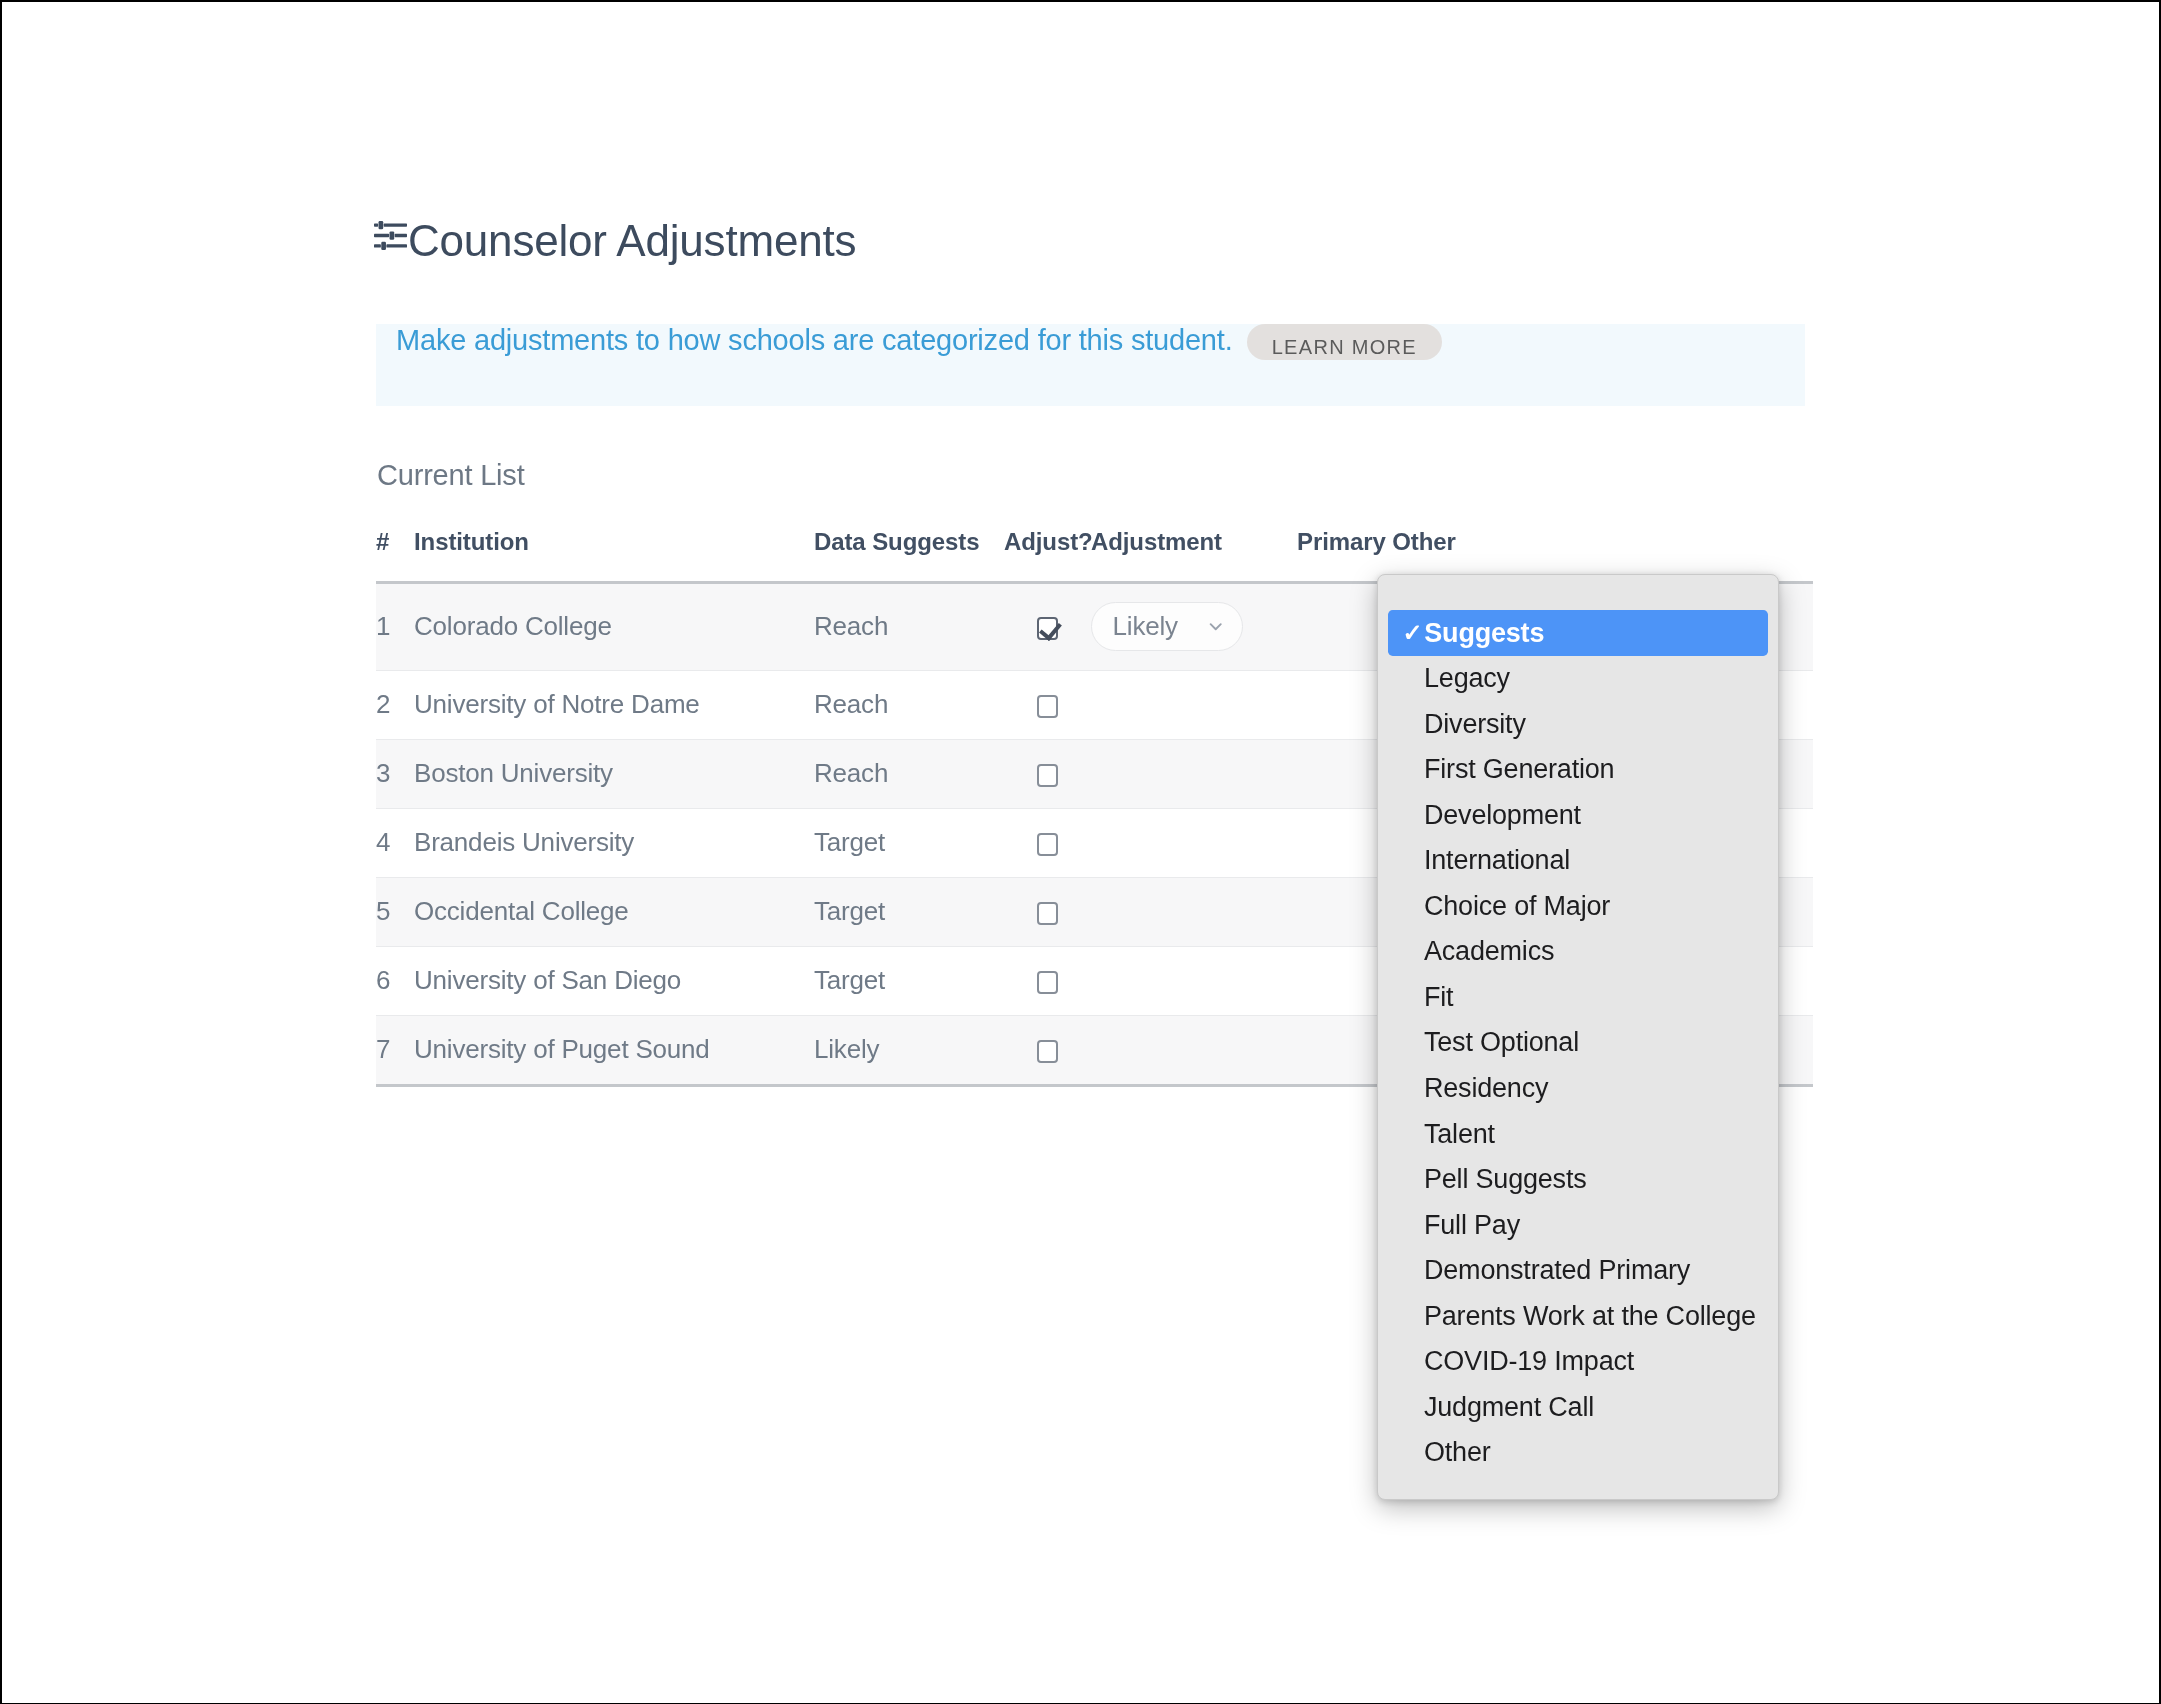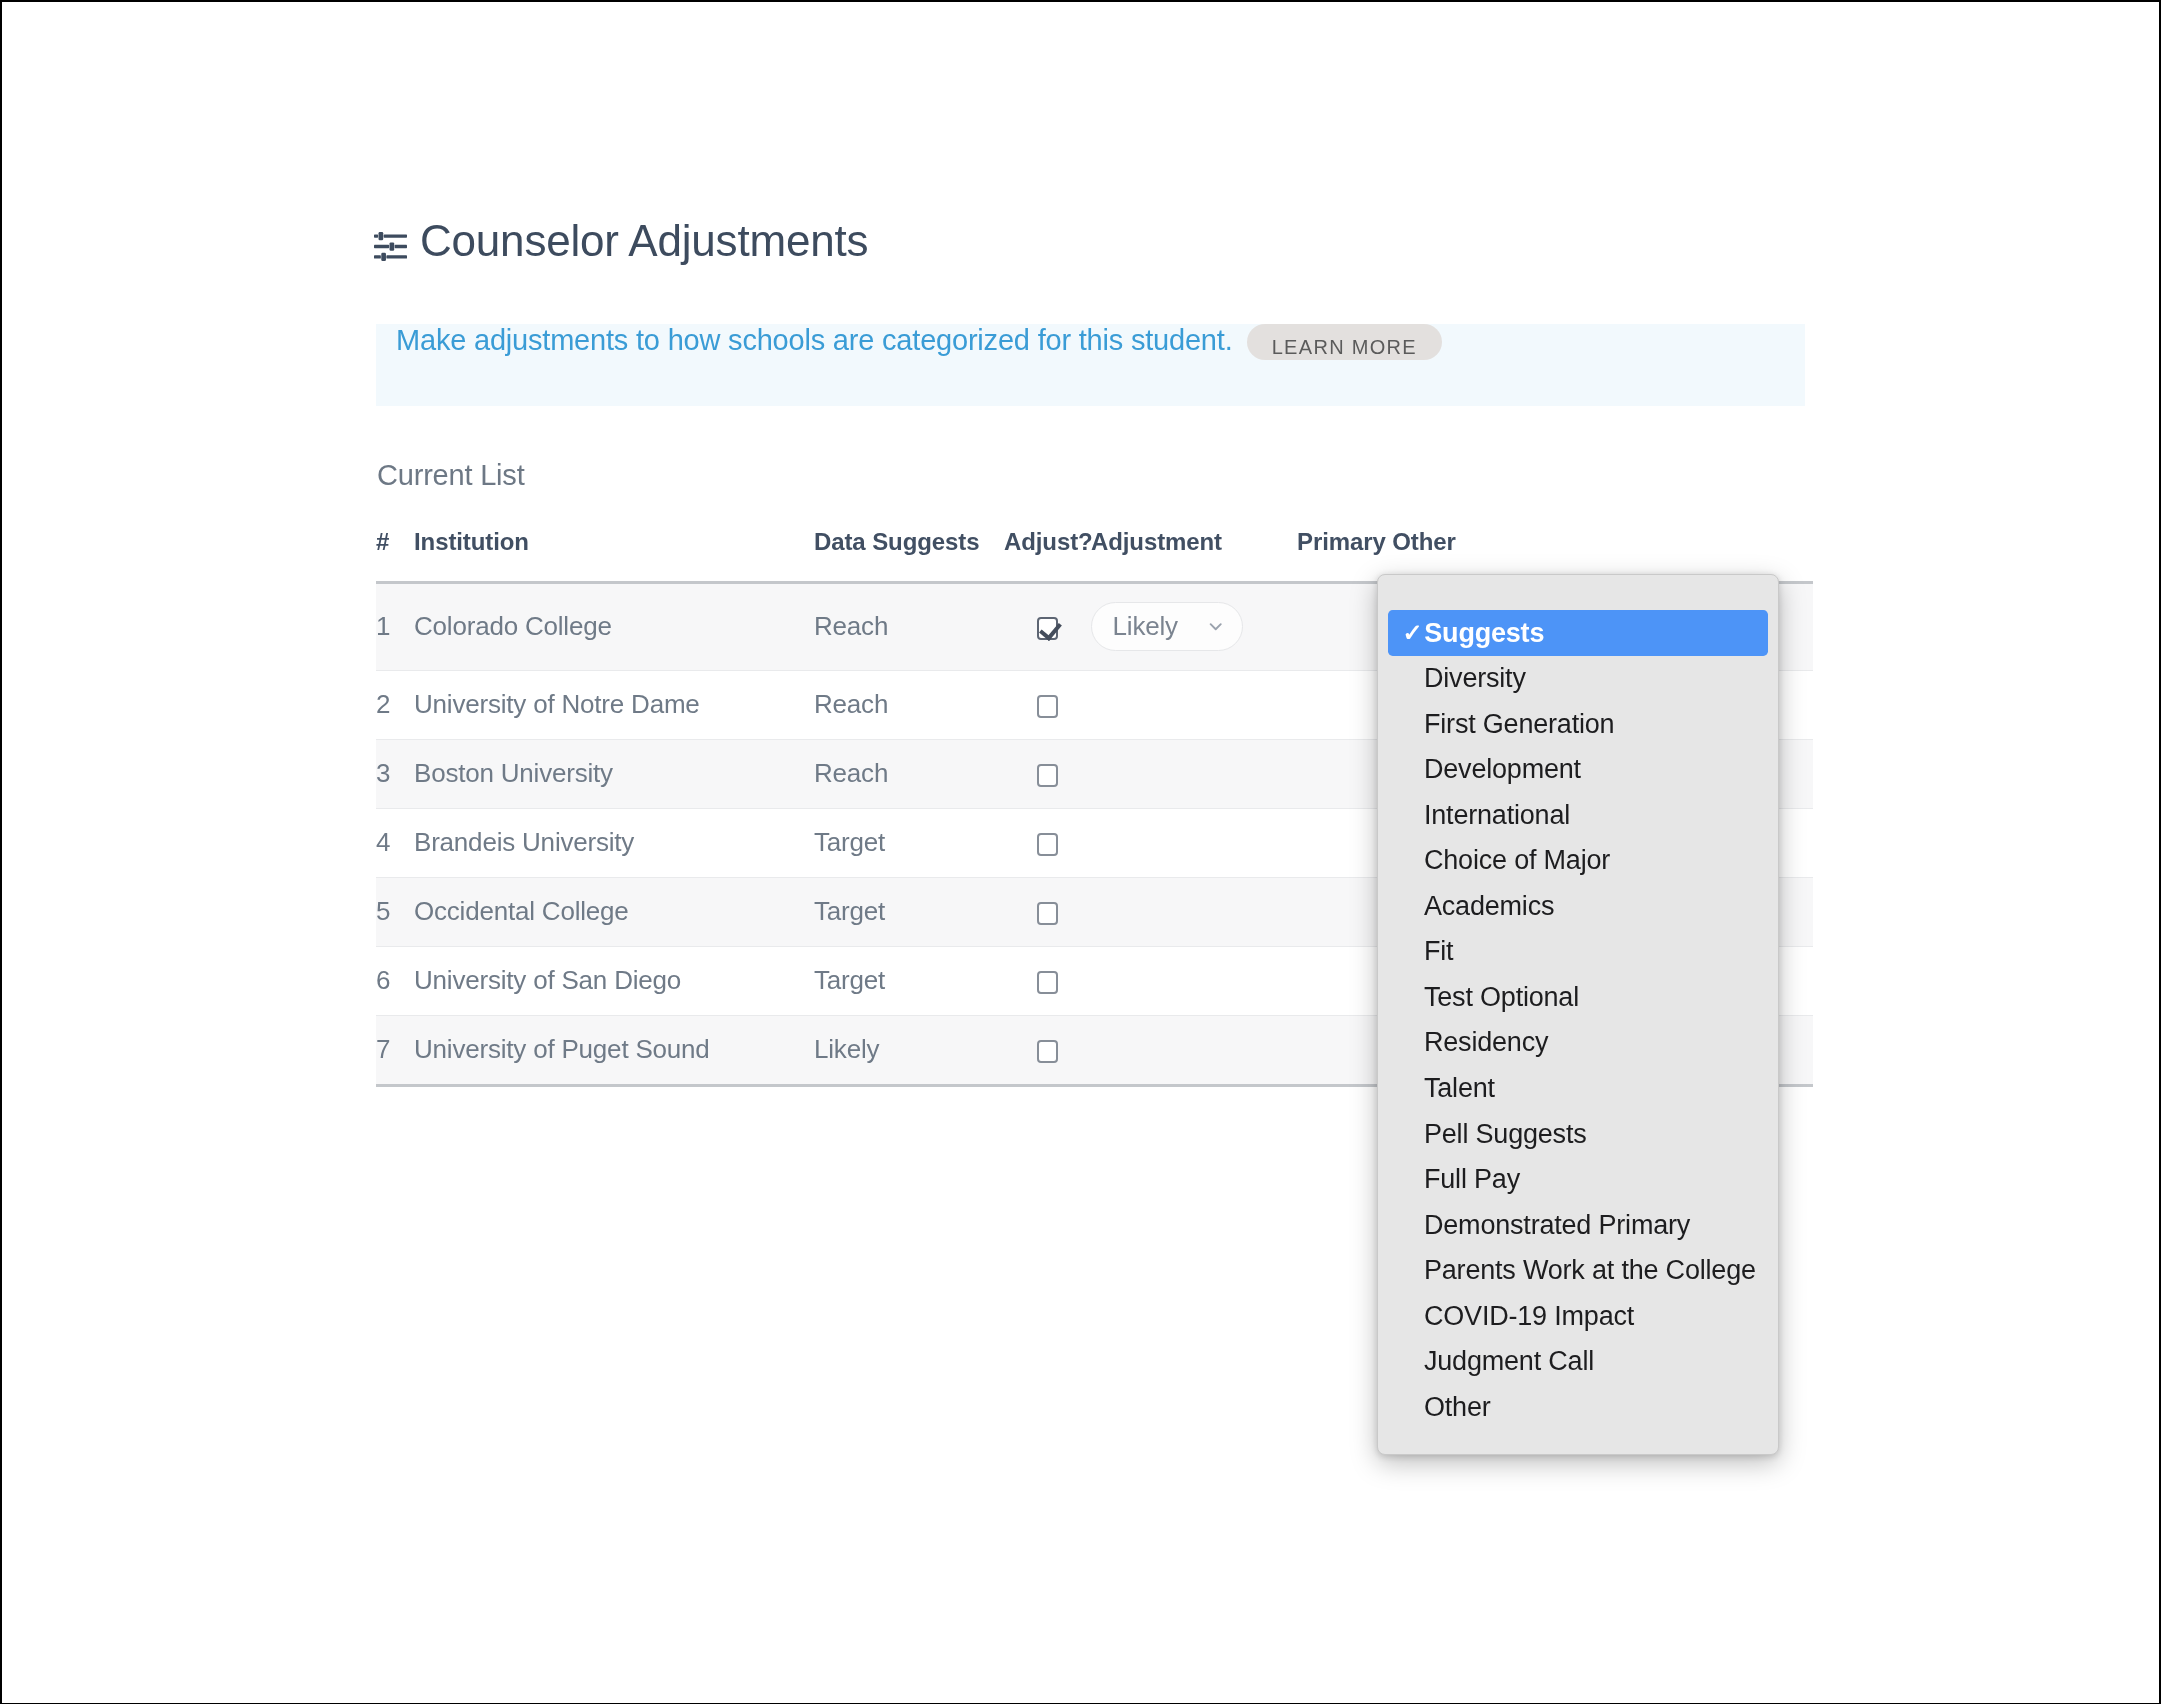--- a/index.html
+++ b/index.html
@@ -25,22 +25,22 @@
     height: 1700px;
     background: #fff;
   }
 
   
   .title-row {
     position: absolute;
     left: 372px;
     top: 217px;
     display: flex;
-    align-items: flex-end;
-    gap: 13px;
+    align-items: flex-start;
+    gap: 1px;
   }
   .sliders-icon {
     width: 33px;
     height: 33px;
     display: block;
   }
   .page-title {
     font-size: 44px;
     color: #3d4b5e;
     font-weight: 400;
@@ -352,20 +352,21 @@
             <td class="cell-check"><span class="checkbox"></span></td>
             <td></td>
             <td></td>
           </tr>
         </tbody>
     </table>
   </div>
 
   <div class="dropdown-popup" id="dropdown-popup">
       <div class="dd-item selected"><span class="dd-check">✓</span><span>Suggests</span></div>
+      <div class="dd-item"><span>Legacy</span></div>
       <div class="dd-item"><span>Diversity</span></div>
       <div class="dd-item"><span>First Generation</span></div>
       <div class="dd-item"><span>Development</span></div>
       <div class="dd-item"><span>International</span></div>
       <div class="dd-item"><span>Choice of Major</span></div>
       <div class="dd-item"><span>Academics</span></div>
       <div class="dd-item"><span>Fit</span></div>
       <div class="dd-item"><span>Test Optional</span></div>
       <div class="dd-item"><span>Residency</span></div>
       <div class="dd-item"><span>Talent</span></div>

